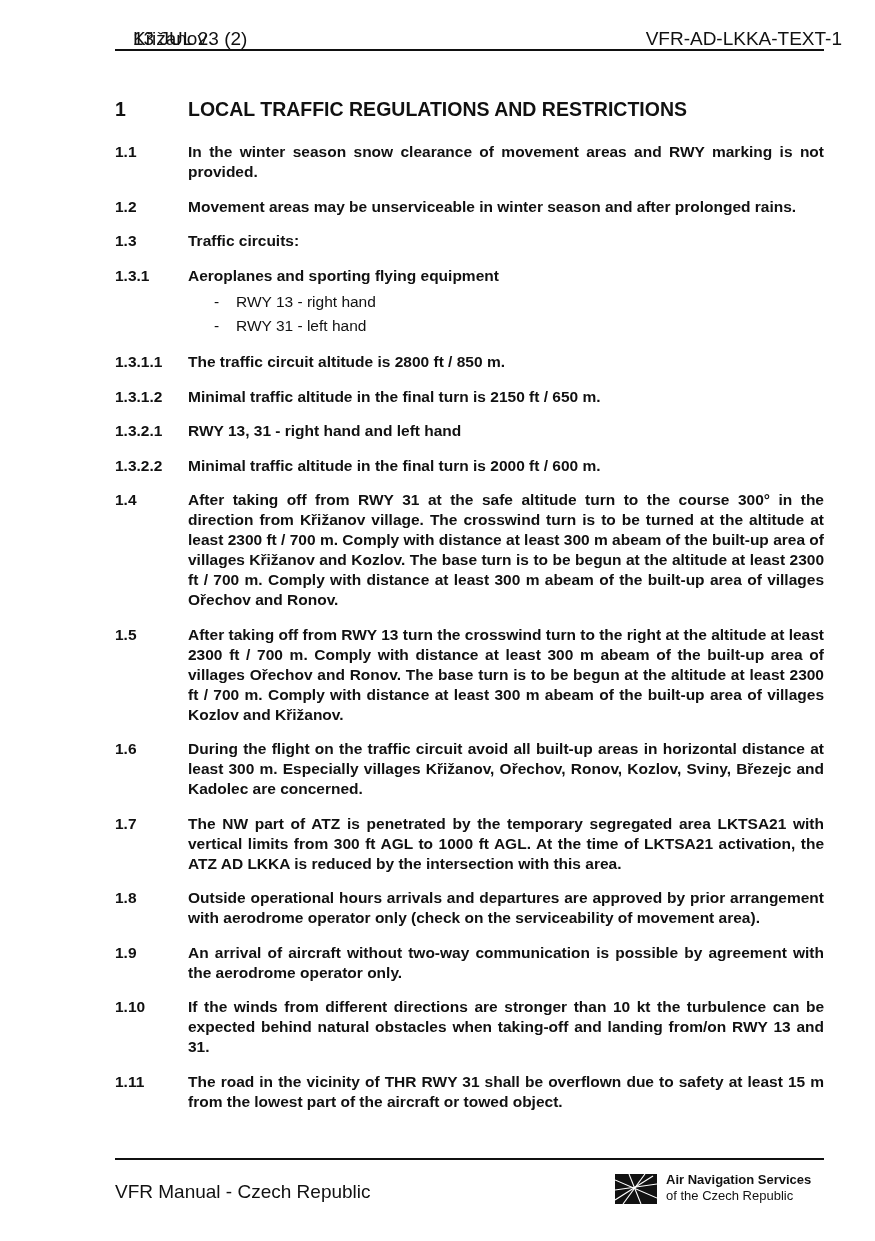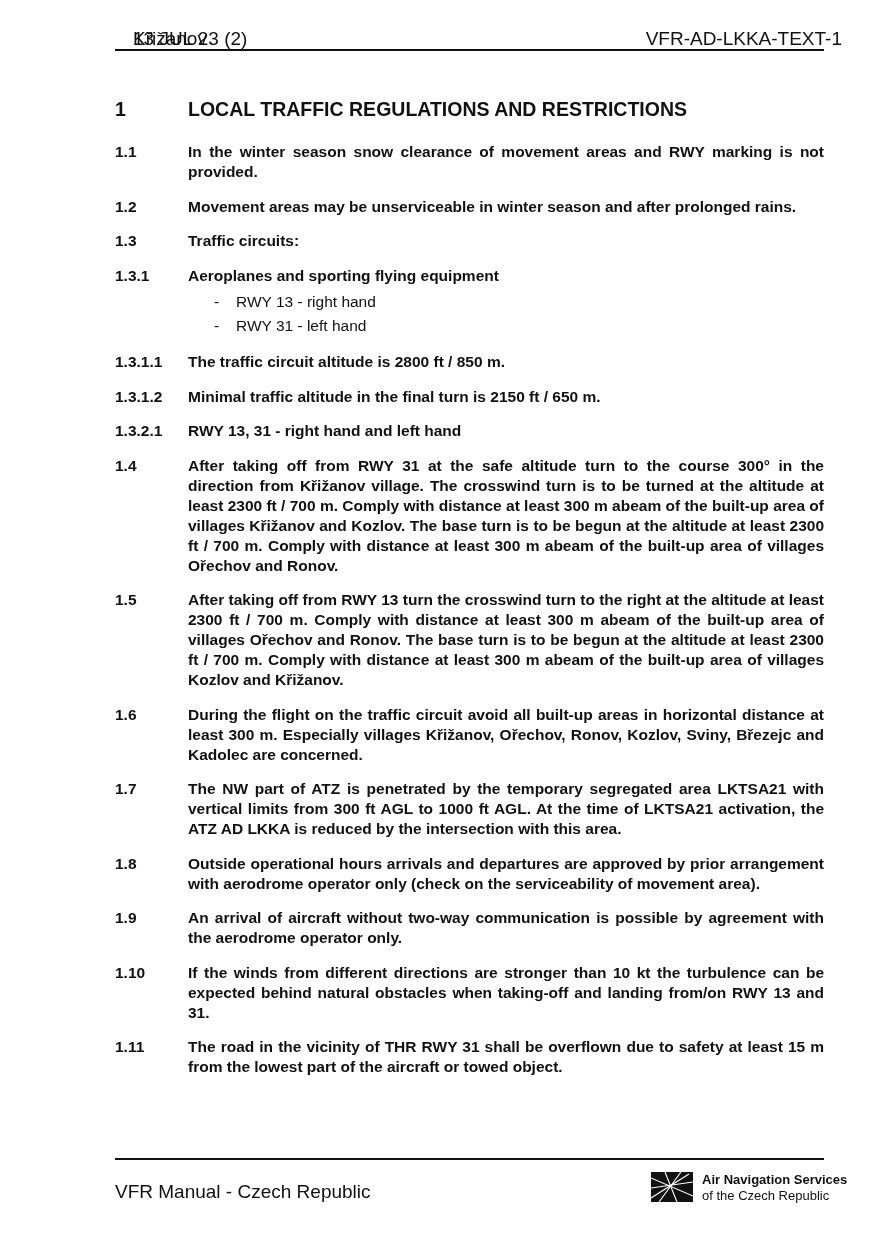--- a/index.html
+++ b/index.html
@@ -31,21 +31,21 @@
   .bullets { margin: 0 0 14.5px 73px; font-size: 15.5px; line-height: 24px; }
   .bullet { display: flex; padding-left: 26px; }
   .bullet .dash { width: 22px; flex: none; }
   .rule-bottom {
     position: absolute; left: 115px; top: 1158px; width: 709px; height: 2px; background: #111;
   }
   .footer-left {
     position: absolute; left: 115px; top: 1182px; font-size: 19px; line-height: 20px;
   }
   .logo {
-    position: absolute; left: 615px; top: 1172px; display: flex; align-items: flex-start; margin-left: 36px;
+    position: absolute; left: 615px; top: 1172px; display: flex; align-items: flex-end;
   }
   .logo svg { display: block; }
   .logo .text { margin-left: 9px; font-size: 13px; line-height: 16px; color: #111; }
   .logo .text .l1 { font-weight: bold; }
 </style>
 </head>
 <body>
 
 <div class="header">
   <span class="left">13 JUL 23 (2)</span>
@@ -92,20 +92,24 @@
   </div>
   <div class="item">
     <span class="num">1.3.1.2</span>
     <span class="txt">Minimal traffic altitude in the final turn is 2150 ft / 650 m.</span>
   </div>
   <div class="item">
     <span class="num">1.3.2.1</span>
     <span class="txt">RWY 13, 31 - right hand and left hand</span>
   </div>
   <div class="item">
+    <span class="num">1.3.2.2</span>
+    <span class="txt">Minimal traffic altitude in the final turn is 2000 ft / 600 m.</span>
+  </div>
+  <div class="item">
     <span class="num">1.4</span>
     <span class="txt">After taking off from RWY 31 at the safe altitude turn to the course 300° in the direction from Křižanov village. The crosswind turn is to be turned at the altitude at least 2300 ft / 700 m. Comply with distance at least 300 m abeam of the built-up area of villages Křižanov and Kozlov. The base turn is to be begun at the altitude at least 2300 ft / 700 m. Comply with distance at least 300 m abeam of the built-up area of villages Ořechov and Ronov.</span>
   </div>
   <div class="item">
     <span class="num">1.5</span>
     <span class="txt">After taking off from RWY 13 turn the crosswind turn to the right at the altitude at least 2300 ft / 700 m. Comply with distance at least 300 m abeam of the built-up area of villages Ořechov and Ronov. The base turn is to be begun at the altitude at least 2300 ft / 700 m. Comply with distance at least 300 m abeam of the built-up area of villages Kozlov and Křižanov.</span>
   </div>
   <div class="item">
     <span class="num">1.6</span>
     <span class="txt">During the flight on the traffic circuit avoid all built-up areas in horizontal distance at least 300 m. Especially villages Křižanov, Ořechov, Ronov, Kozlov, Sviny, Březejc and Kadolec are concerned.</span>

